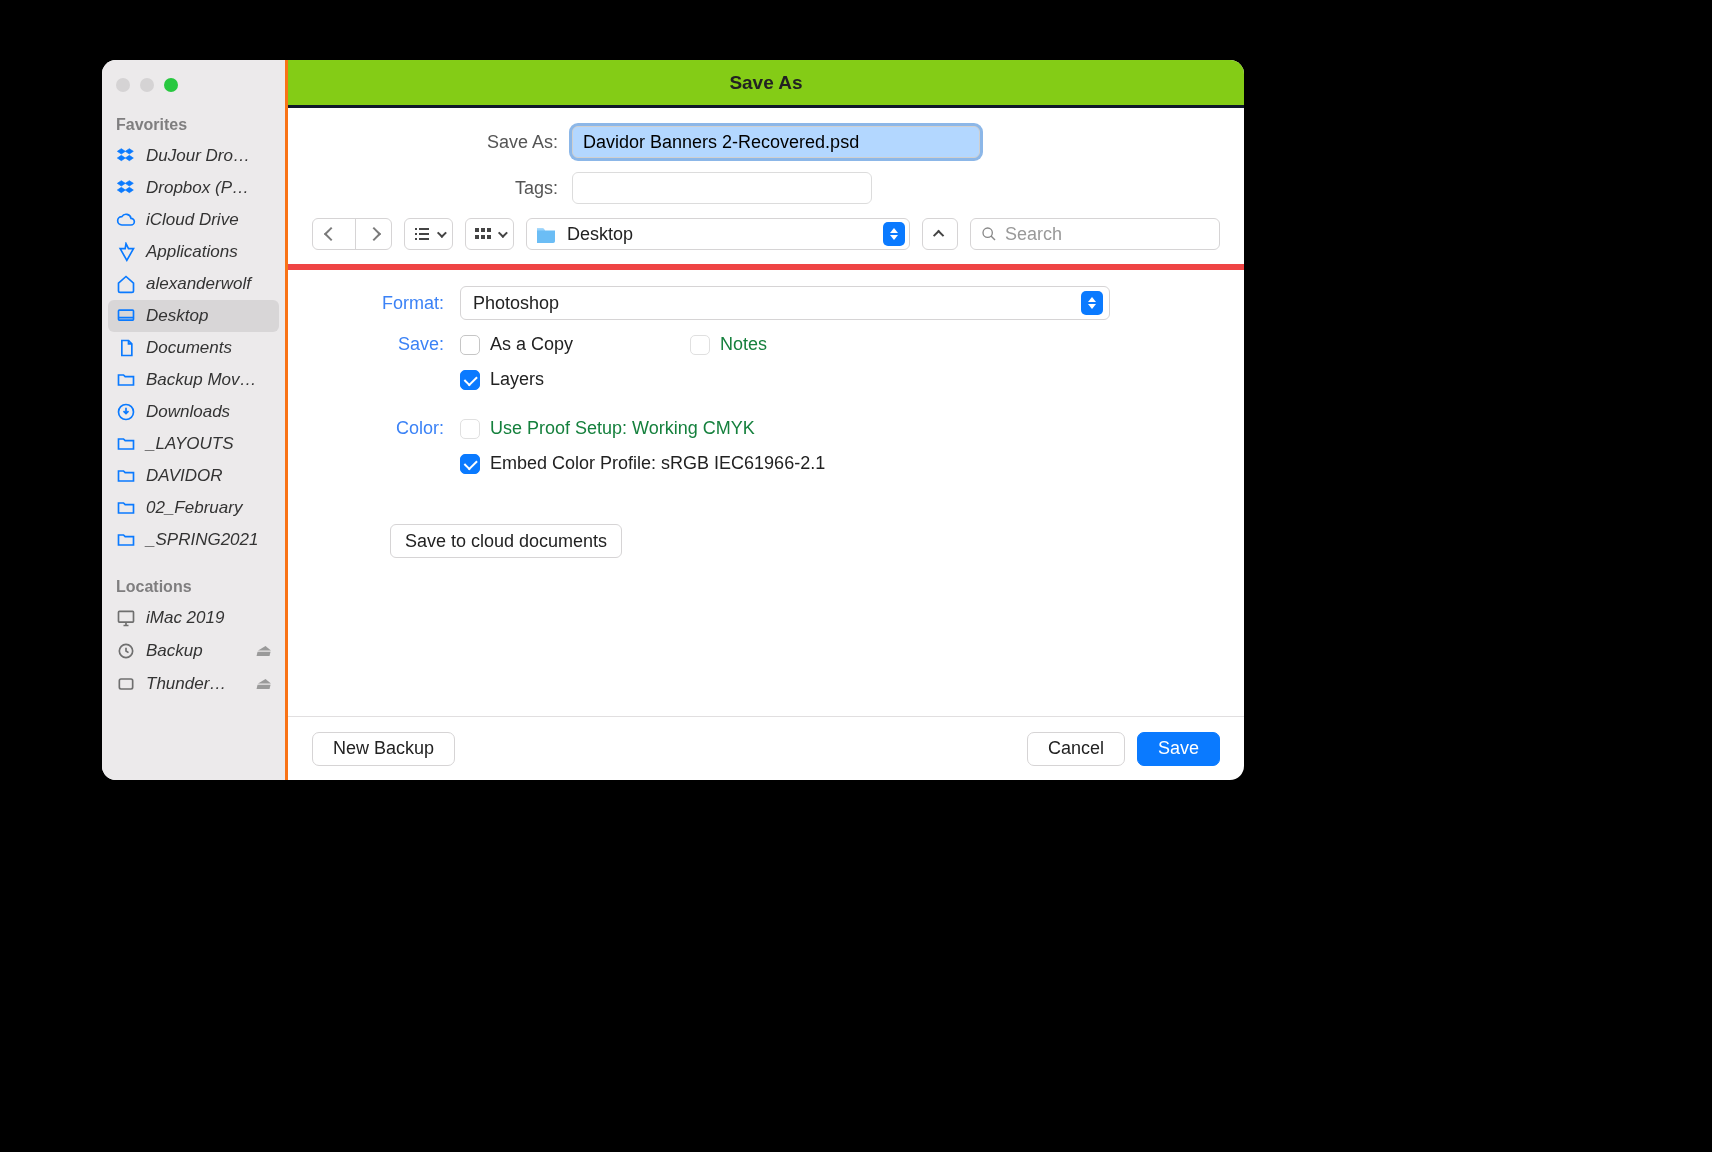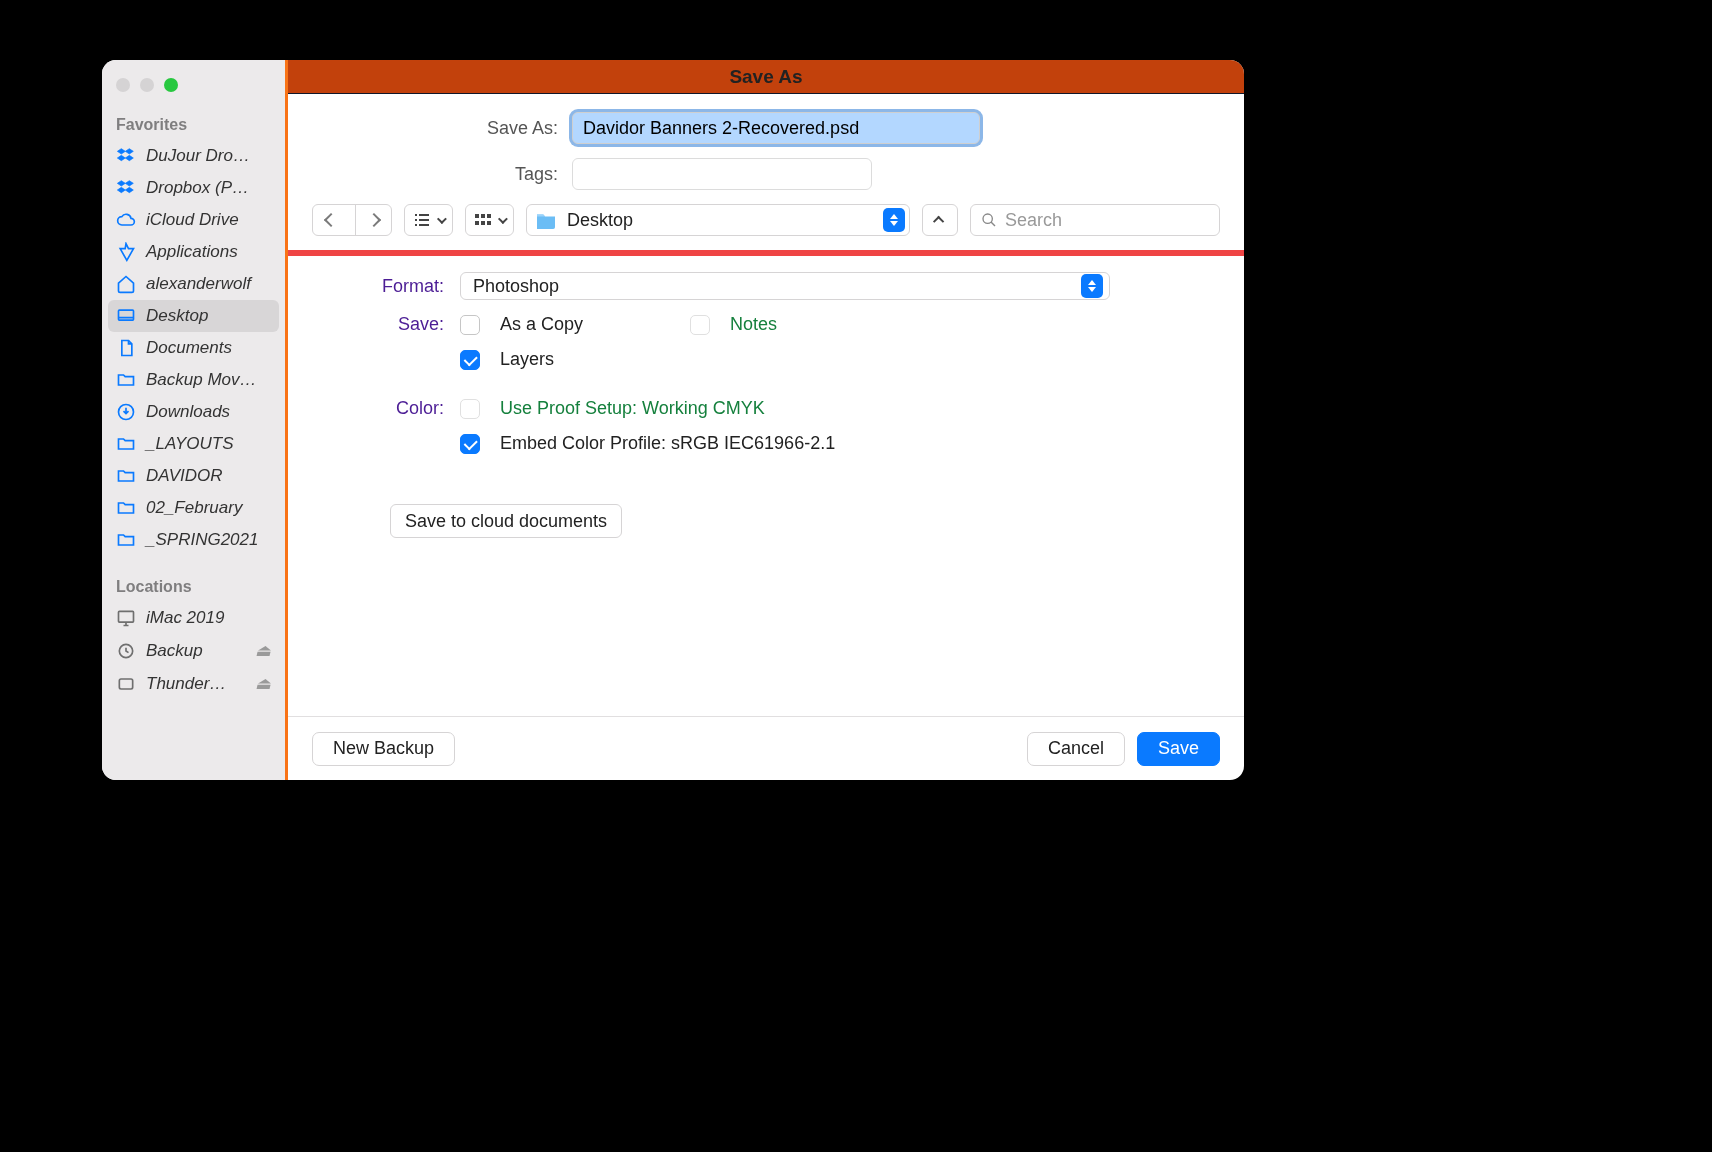--- a/index.html
+++ b/index.html
@@ -56,21 +56,21 @@
   }
   .side-item.selected { background: #d8d6d7; border-radius: 6px; margin: 0 6px; padding: 6px 8px; }
   .side-ico { width: 20px; height: 20px; flex: none; display:flex; align-items:center; justify-content:center; }
   .side-ico svg { width: 20px; height: 20px; }
   .blue { color: #0a7aff; fill: #0a7aff; stroke: #0a7aff; }
   .gray { color: #6f6f6f; fill: none; stroke: #6f6f6f; }
   .eject { margin-left: auto; color: #9a9a9a; }
   
   .main { flex: 1; display: flex; flex-direction: column; }
   .titlebar {
-    height: 34px; background: #c2410c; border-bottom: 1px solid #0f172a;
+    height: 48px; background: #84cc16; border-bottom: 3px solid #0f172a;
     display: flex; align-items: center; justify-content: center;
     font-weight: 700; font-size: 19px;
   }
   .header-area {
     padding: 18px 24px 14px 24px;
     border-bottom: 6px solid #ef4444;
   }
   .row { display: flex; align-items: center; margin-bottom: 14px; }
   .row .lbl { width: 260px; text-align: right; padding-right: 14px; color: #555; font-size: 18px; }
   .saveas-input-wrap {
@@ -127,30 +127,30 @@
   }
   .search {
     width: 250px; height: 32px; border: 1px solid #d6d4d5; border-radius: 6px;
     display:flex; align-items:center; gap:8px; padding: 0 10px; color:#999;
   }
   
   .middle {
     flex: 1; padding: 16px 24px 10px 24px; position: relative;
   }
   .formrow { display: flex; align-items: center; margin-bottom: 14px; }
-  .formrow .flabel { width: 148px; text-align: right; padding-right: 16px; font-size: 18px; color: #4c1d95; }
+  .formrow .flabel { width: 148px; text-align: right; padding-right: 16px; font-size: 18px; color: #3b82f6; }
   .format-select {
-    flex: 1; height: 28px; border: 1px solid #d6d4d5; border-radius: 6px;
+    flex: 1; height: 34px; border: 1px solid #d6d4d5; border-radius: 6px;
     display:flex; align-items:center; padding: 0 6px 0 12px; font-size: 18px;
     background:#fff;
     max-width: 650px;
   }
   .format-select .sel-text { flex: 1; }
   .chk {
-    display: flex; align-items: center; gap: 20px;
+    display: flex; align-items: center; gap: 10px;
     width: 230px; margin-bottom: 14px; font-size: 18px;
   }
   .chk.wide { width: 460px; }
   .chkbox {
     width: 20px; height: 20px; border: 1px solid #c6c6c6; border-radius: 5px;
     background: #fff; display:flex; align-items:center; justify-content:center;
     flex: none;
   }
   .chkbox.checked { background: #0a7aff; border-color:#0a7aff; }
   .chkbox.checked::after {

